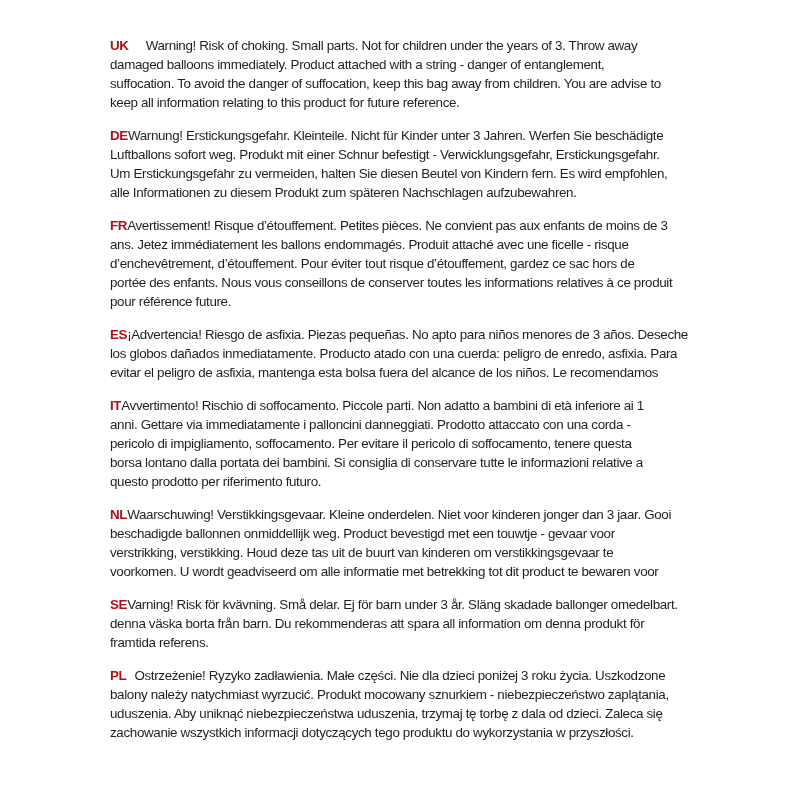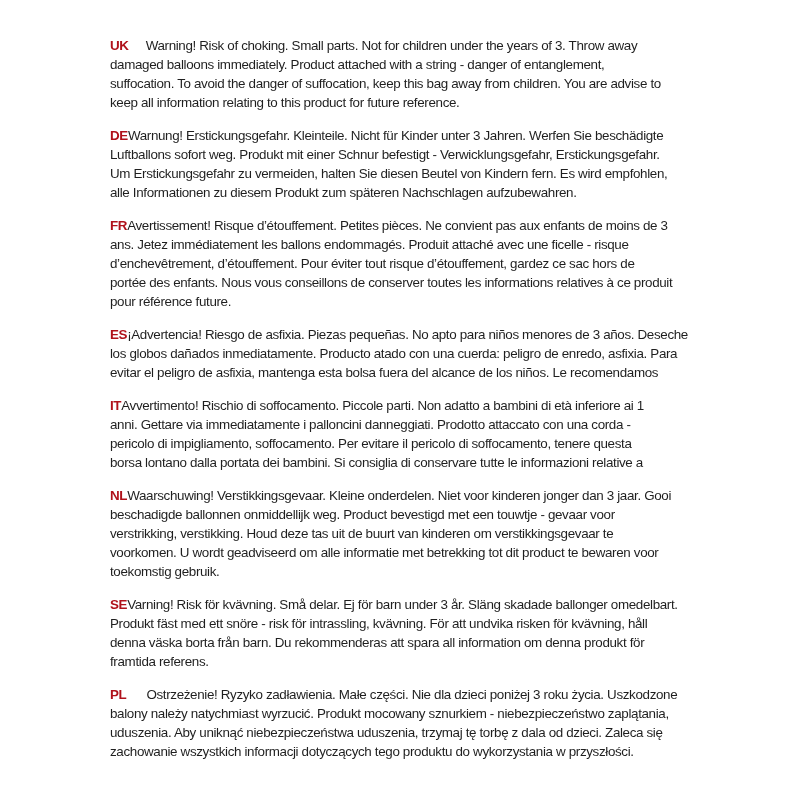--- a/index.html
+++ b/index.html
@@ -29,21 +29,21 @@
     }
     .line {
       display: block;
       white-space: nowrap;
     }
     .code {
       color: #b0121b;
       font-weight: bold;
     }
     .block.uk .code { margin-right: 17px; }
-    .block.pl .code { margin-right: 20px; }
+    .block.pl .code { margin-right: 8px; }
   </style>
 </head>
 <body>
 
 <div class="doc">
 
   <div class="block uk">
     <span class="line"><span class="code">UK</span><span>Warning! Risk of choking. Small parts. Not for children under the years of 3. Throw away</span></span>
     <span class="line">damaged balloons immediately. Product attached with a string - danger of entanglement,</span>
     <span class="line">suffocation. To avoid the danger of suffocation, keep this bag away from children. You are advise to</span>
@@ -69,33 +69,32 @@
     <span class="line"><span class="code">ES</span><span>¡Advertencia! Riesgo de asfixia. Piezas pequeñas. No apto para niños menores de 3 años. Deseche</span></span>
     <span class="line">los globos dañados inmediatamente. Producto atado con una cuerda: peligro de enredo, asfixia. Para</span>
     <span class="line">evitar el peligro de asfixia, mantenga esta bolsa fuera del alcance de los niños. Le recomendamos</span>
   </div>
 
   <div class="block it">
     <span class="line"><span class="code">IT</span><span>Avvertimento! Rischio di soffocamento. Piccole parti. Non adatto a bambini di età inferiore ai 1</span></span>
     <span class="line">anni. Gettare via immediatamente i palloncini danneggiati. Prodotto attaccato con una corda -</span>
     <span class="line">pericolo di impigliamento, soffocamento. Per evitare il pericolo di soffocamento, tenere questa</span>
     <span class="line">borsa lontano dalla portata dei bambini. Si consiglia di conservare tutte le informazioni relative a</span>
+    <span class="line">questo prodotto per riferimento futuro.</span>
   </div>
 
   <div class="block nl">
     <span class="line"><span class="code">NL</span><span>Waarschuwing! Verstikkingsgevaar. Kleine onderdelen. Niet voor kinderen jonger dan 3 jaar. Gooi</span></span>
     <span class="line">beschadigde ballonnen onmiddellijk weg. Product bevestigd met een touwtje - gevaar voor</span>
     <span class="line">verstrikking, verstikking. Houd deze tas uit de buurt van kinderen om verstikkingsgevaar te</span>
     <span class="line">voorkomen. U wordt geadviseerd om alle informatie met betrekking tot dit product te bewaren voor</span>
-    <span class="line">toekomstig gebruik.</span>
   </div>
 
   <div class="block se">
     <span class="line"><span class="code">SE</span><span>Varning! Risk för kvävning. Små delar. Ej för barn under 3 år. Släng skadade ballonger omedelbart.</span></span>
-    <span class="line">Produkt fäst med ett snöre - risk för intrassling, kvävning. För att undvika risken för kvävning, håll</span>
     <span class="line">denna väska borta från barn. Du rekommenderas att spara all information om denna produkt för</span>
     <span class="line">framtida referens.</span>
   </div>
 
   <div class="block pl">
     <span class="line"><span class="code">PL</span><span>Ostrzeżenie! Ryzyko zadławienia. Małe części. Nie dla dzieci poniżej 3 roku życia. Uszkodzone</span></span>
     <span class="line">balony należy natychmiast wyrzucić. Produkt mocowany sznurkiem - niebezpieczeństwo zaplątania,</span>
     <span class="line">uduszenia. Aby uniknąć niebezpieczeństwa uduszenia, trzymaj tę torbę z dala od dzieci. Zaleca się</span>
     <span class="line">zachowanie wszystkich informacji dotyczących tego produktu do wykorzystania w przyszłości.</span>
   </div>

